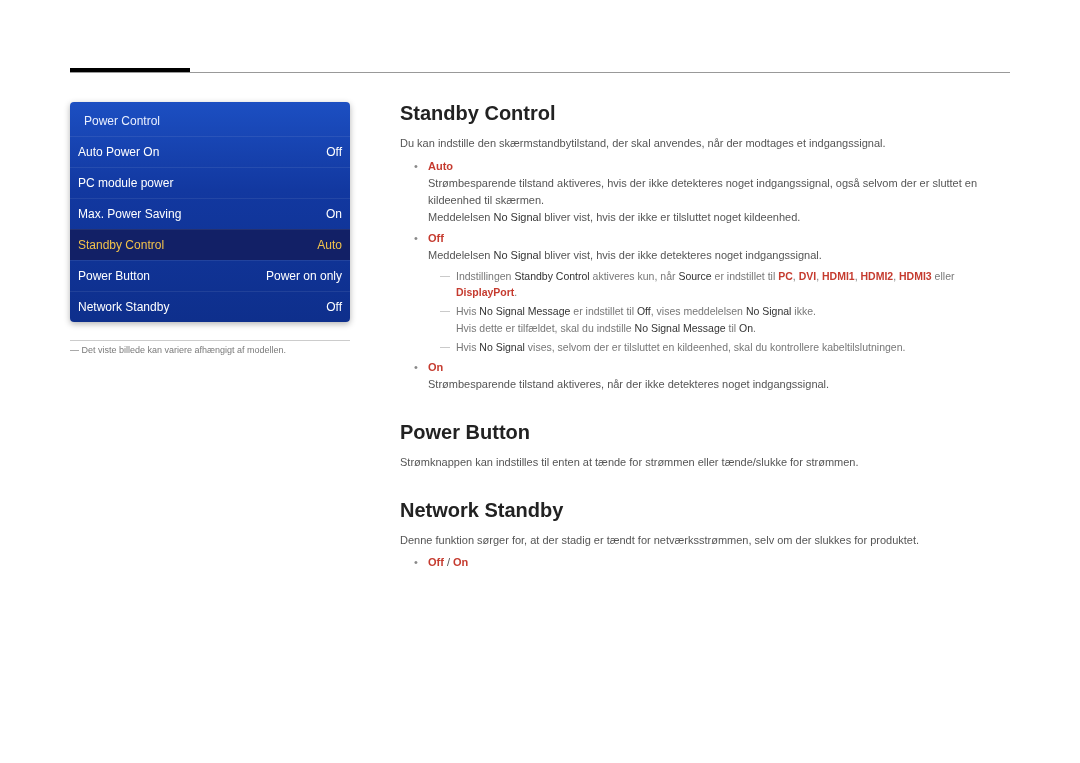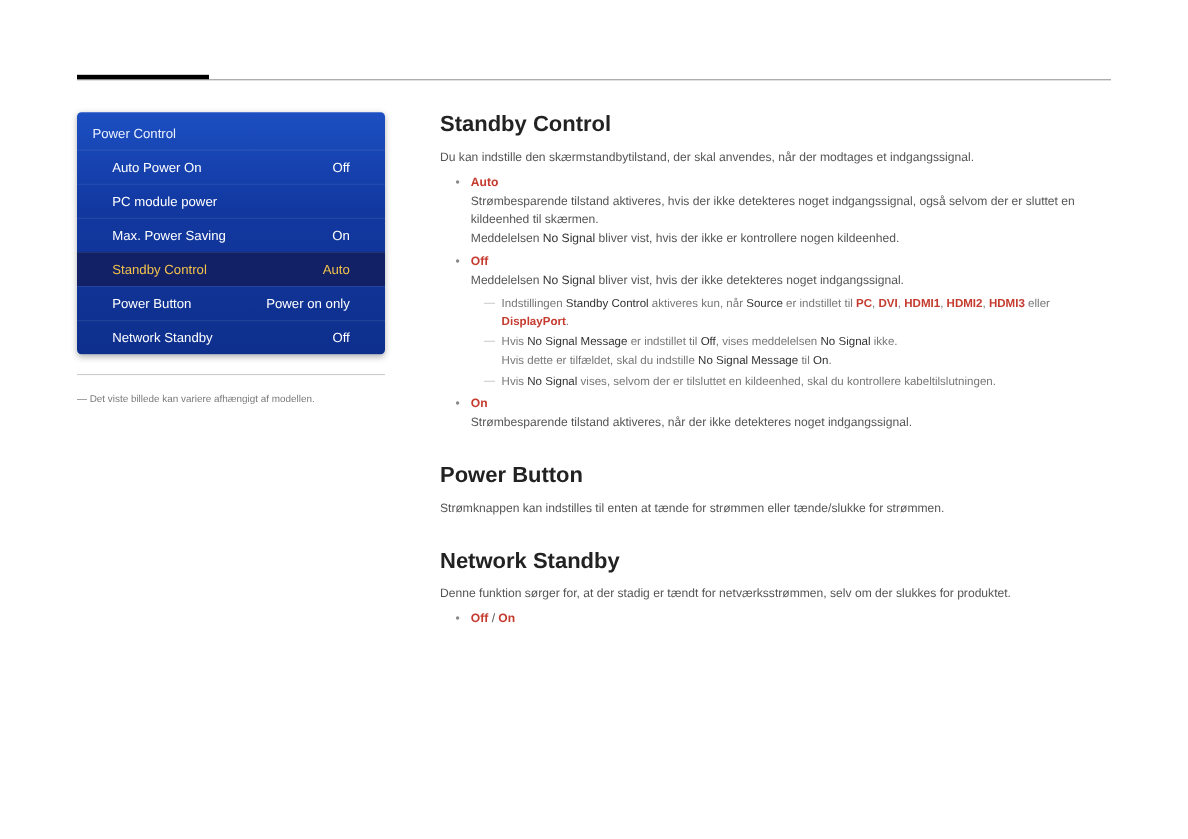--- a/index.html
+++ b/index.html
@@ -46,35 +46,35 @@
   }
   .menu-title {
     font-size: 12px;
     font-weight: 400;
     padding: 12px 14px 8px;
     color: #eaf0ff;
   }
   .menu-row {
     display: flex;
     justify-content: space-between;
-    padding: 8px 32px;
+    padding: 8px 8px;
     border-top: 1px solid rgba(255,255,255,.08);
     font-size: 12px;
   }
   .menu-row.selected {
     background: #122066;
     color: #f2c24b;
     font-weight: 500;
   }
   .footnote {
     font-size: 9px;
     color: #7a7a7a;
     margin-top: 18px;
     border-top: 1px solid #ccc;
-    padding-top: 16px;
+    padding-top: 4px;
   }
 
   .col-right h2 {
     font-size: 20px;
     font-weight: 700;
     color: #222;
     margin-bottom: 10px;
   }
   .col-right h2.sp { margin-top: 28px; }
   .col-right p {
@@ -157,21 +157,21 @@
 
   <div class="col-right">
 
     <h2>Standby Control</h2>
     <p>Du kan indstille den skærmstandbytilstand, der skal anvendes, når der modtages et indgangssignal.</p>
 
     <ul class="bul">
       <li>
         <span class="hl">Auto</span><br>
         <span>Strømbesparende tilstand aktiveres, hvis der ikke detekteres noget indgangssignal, også selvom der er sluttet en kildeenhed til skærmen.</span><br>
-        <span>Meddelelsen </span><b>No Signal</b><span> bliver vist, hvis der ikke er kontrollere nogen kildeenhed.</span>
+        <span>Meddelelsen </span><b>No Signal</b><span> bliver vist, hvis der ikke er tilsluttet noget kildeenhed.</span>
       </li>
       <li>
         <span class="hl">Off</span><br>
         <span>Meddelelsen </span><b>No Signal</b><span> bliver vist, hvis der ikke detekteres noget indgangssignal.</span>
         <ul class="sub">
           <li>
             <span>Indstillingen </span><b>Standby Control</b><span> aktiveres kun, når </span><b>Source</b><span> er indstillet til </span><span class="hl">PC</span>, <span class="hl">DVI</span>, <span class="hl">HDMI1</span>, <span class="hl">HDMI2</span>, <span class="hl">HDMI3</span><span> eller </span><span class="hl">DisplayPort</span><span>.</span>
           </li>
           <li>
             <span>Hvis </span><b>No Signal Message</b><span> er indstillet til </span><b>Off</b><span>, vises meddelelsen </span><b>No Signal</b><span> ikke.</span><br>

